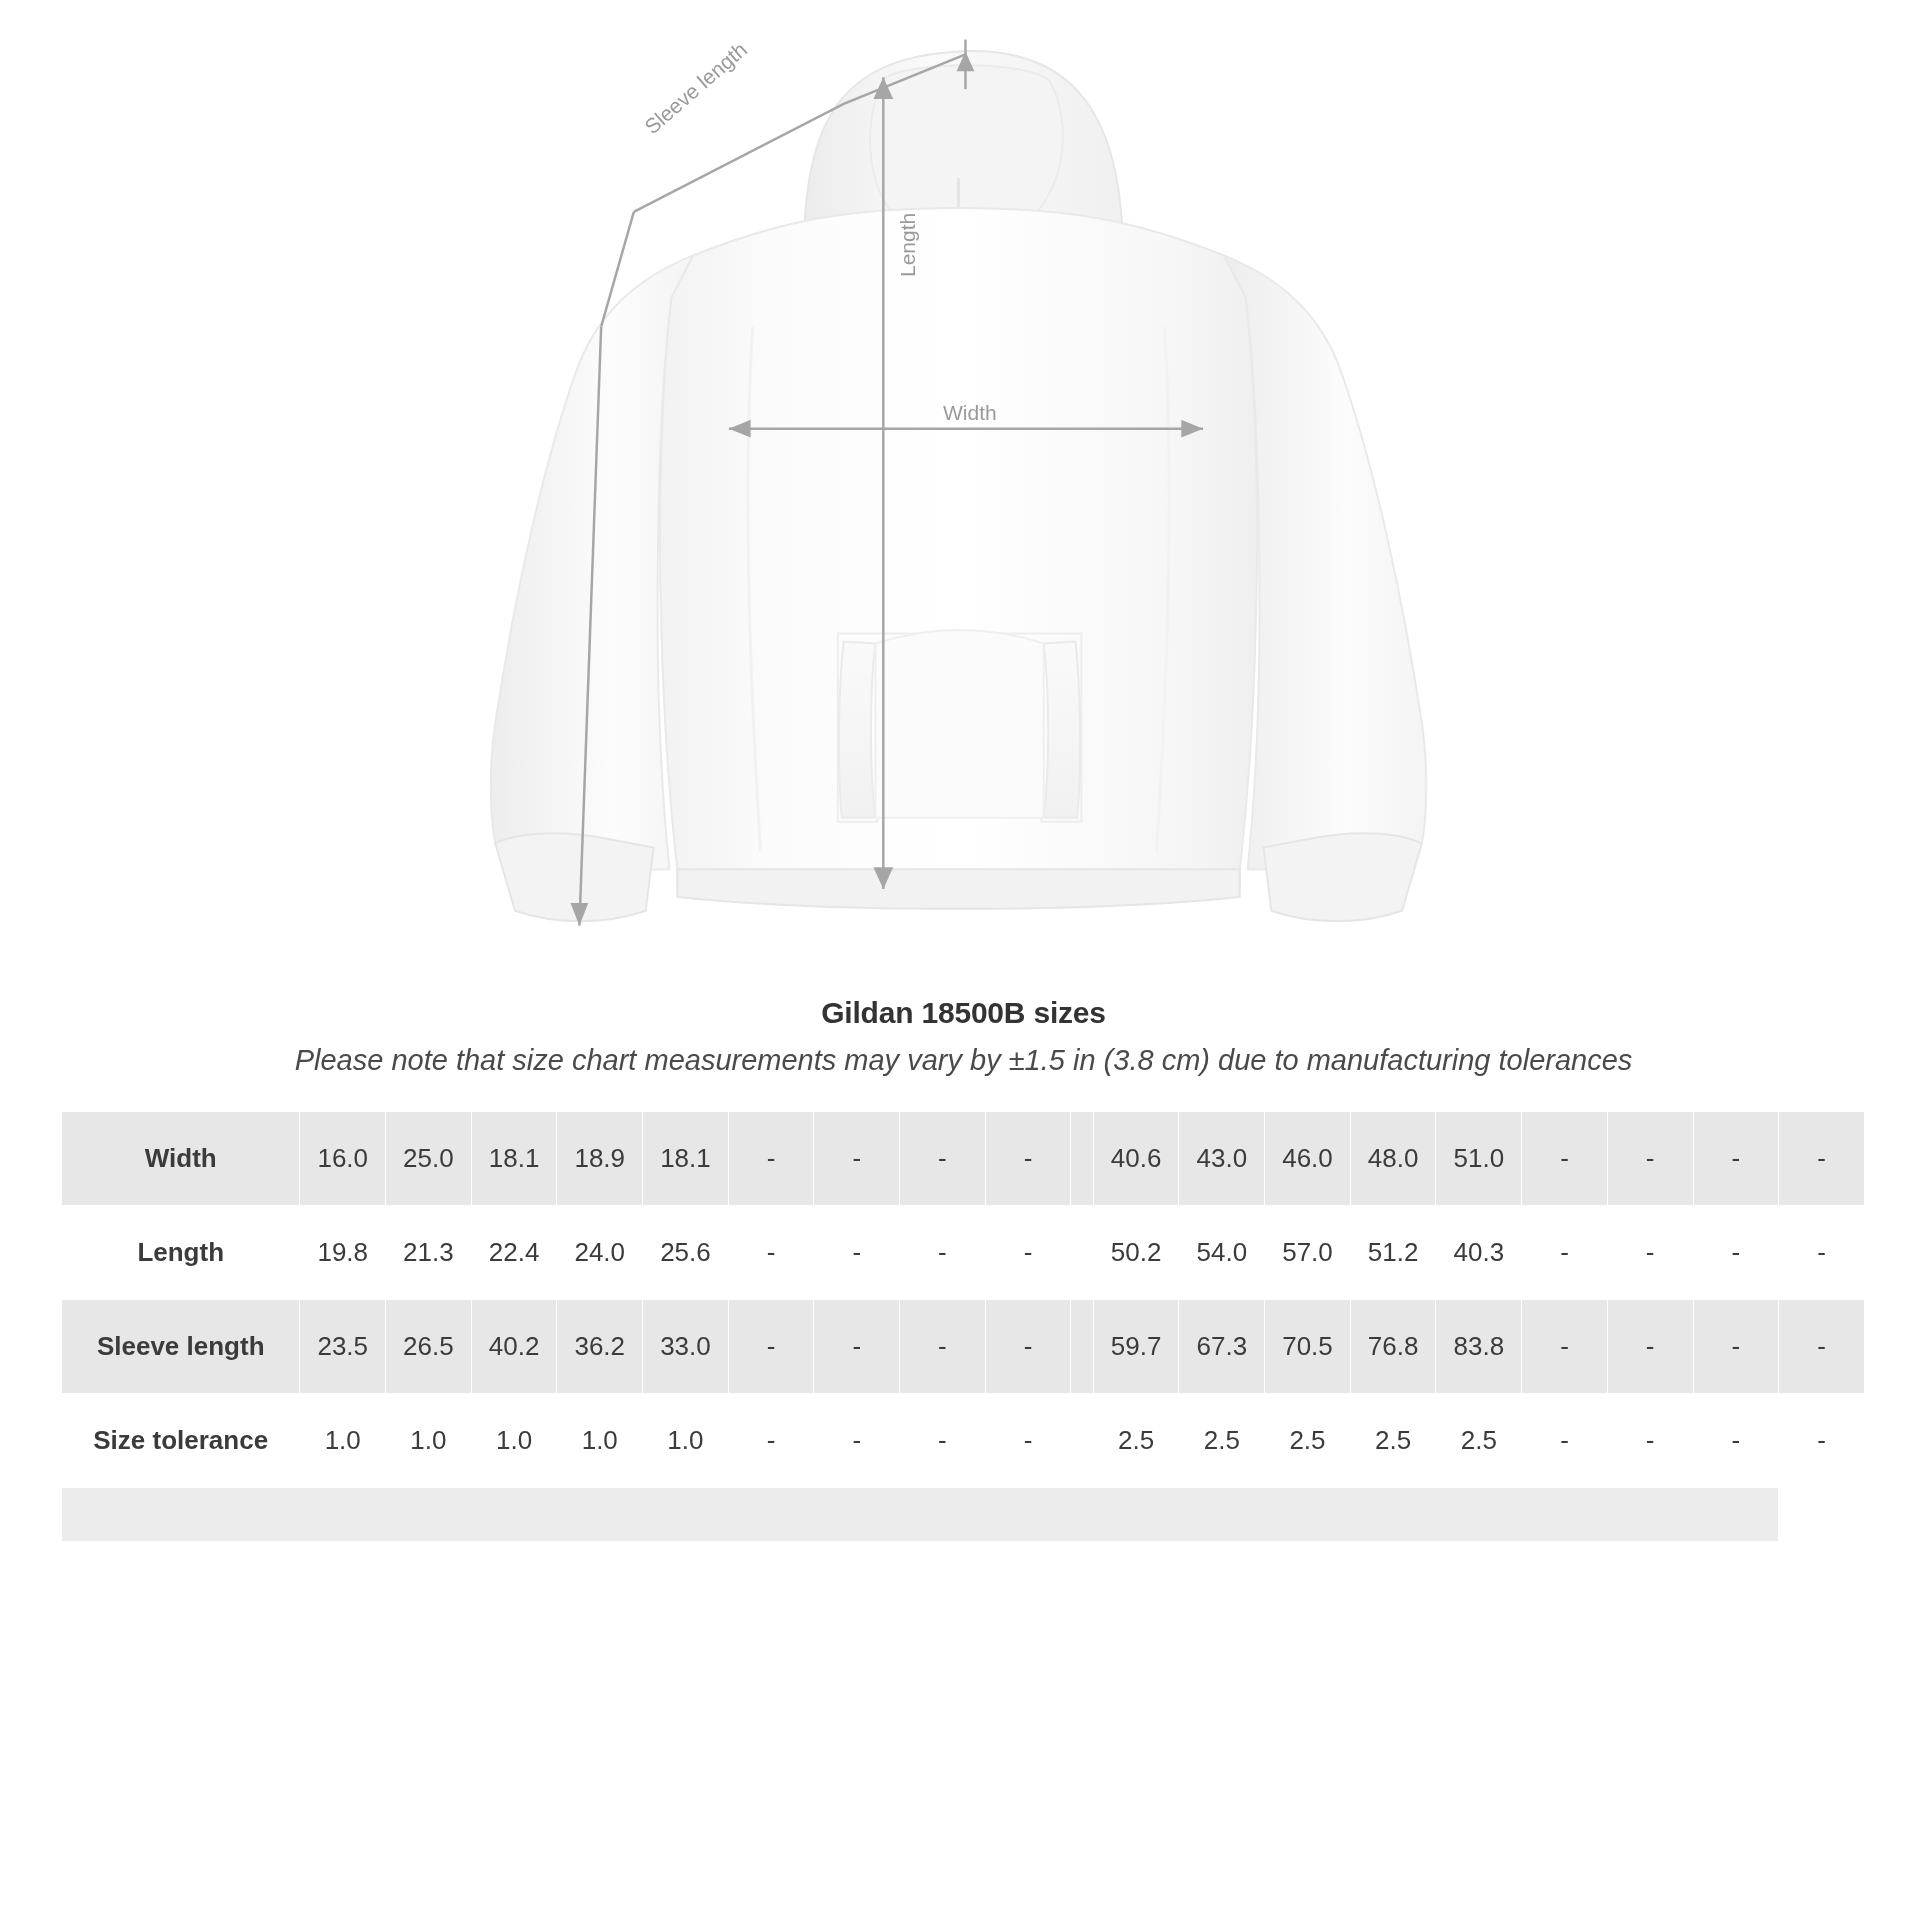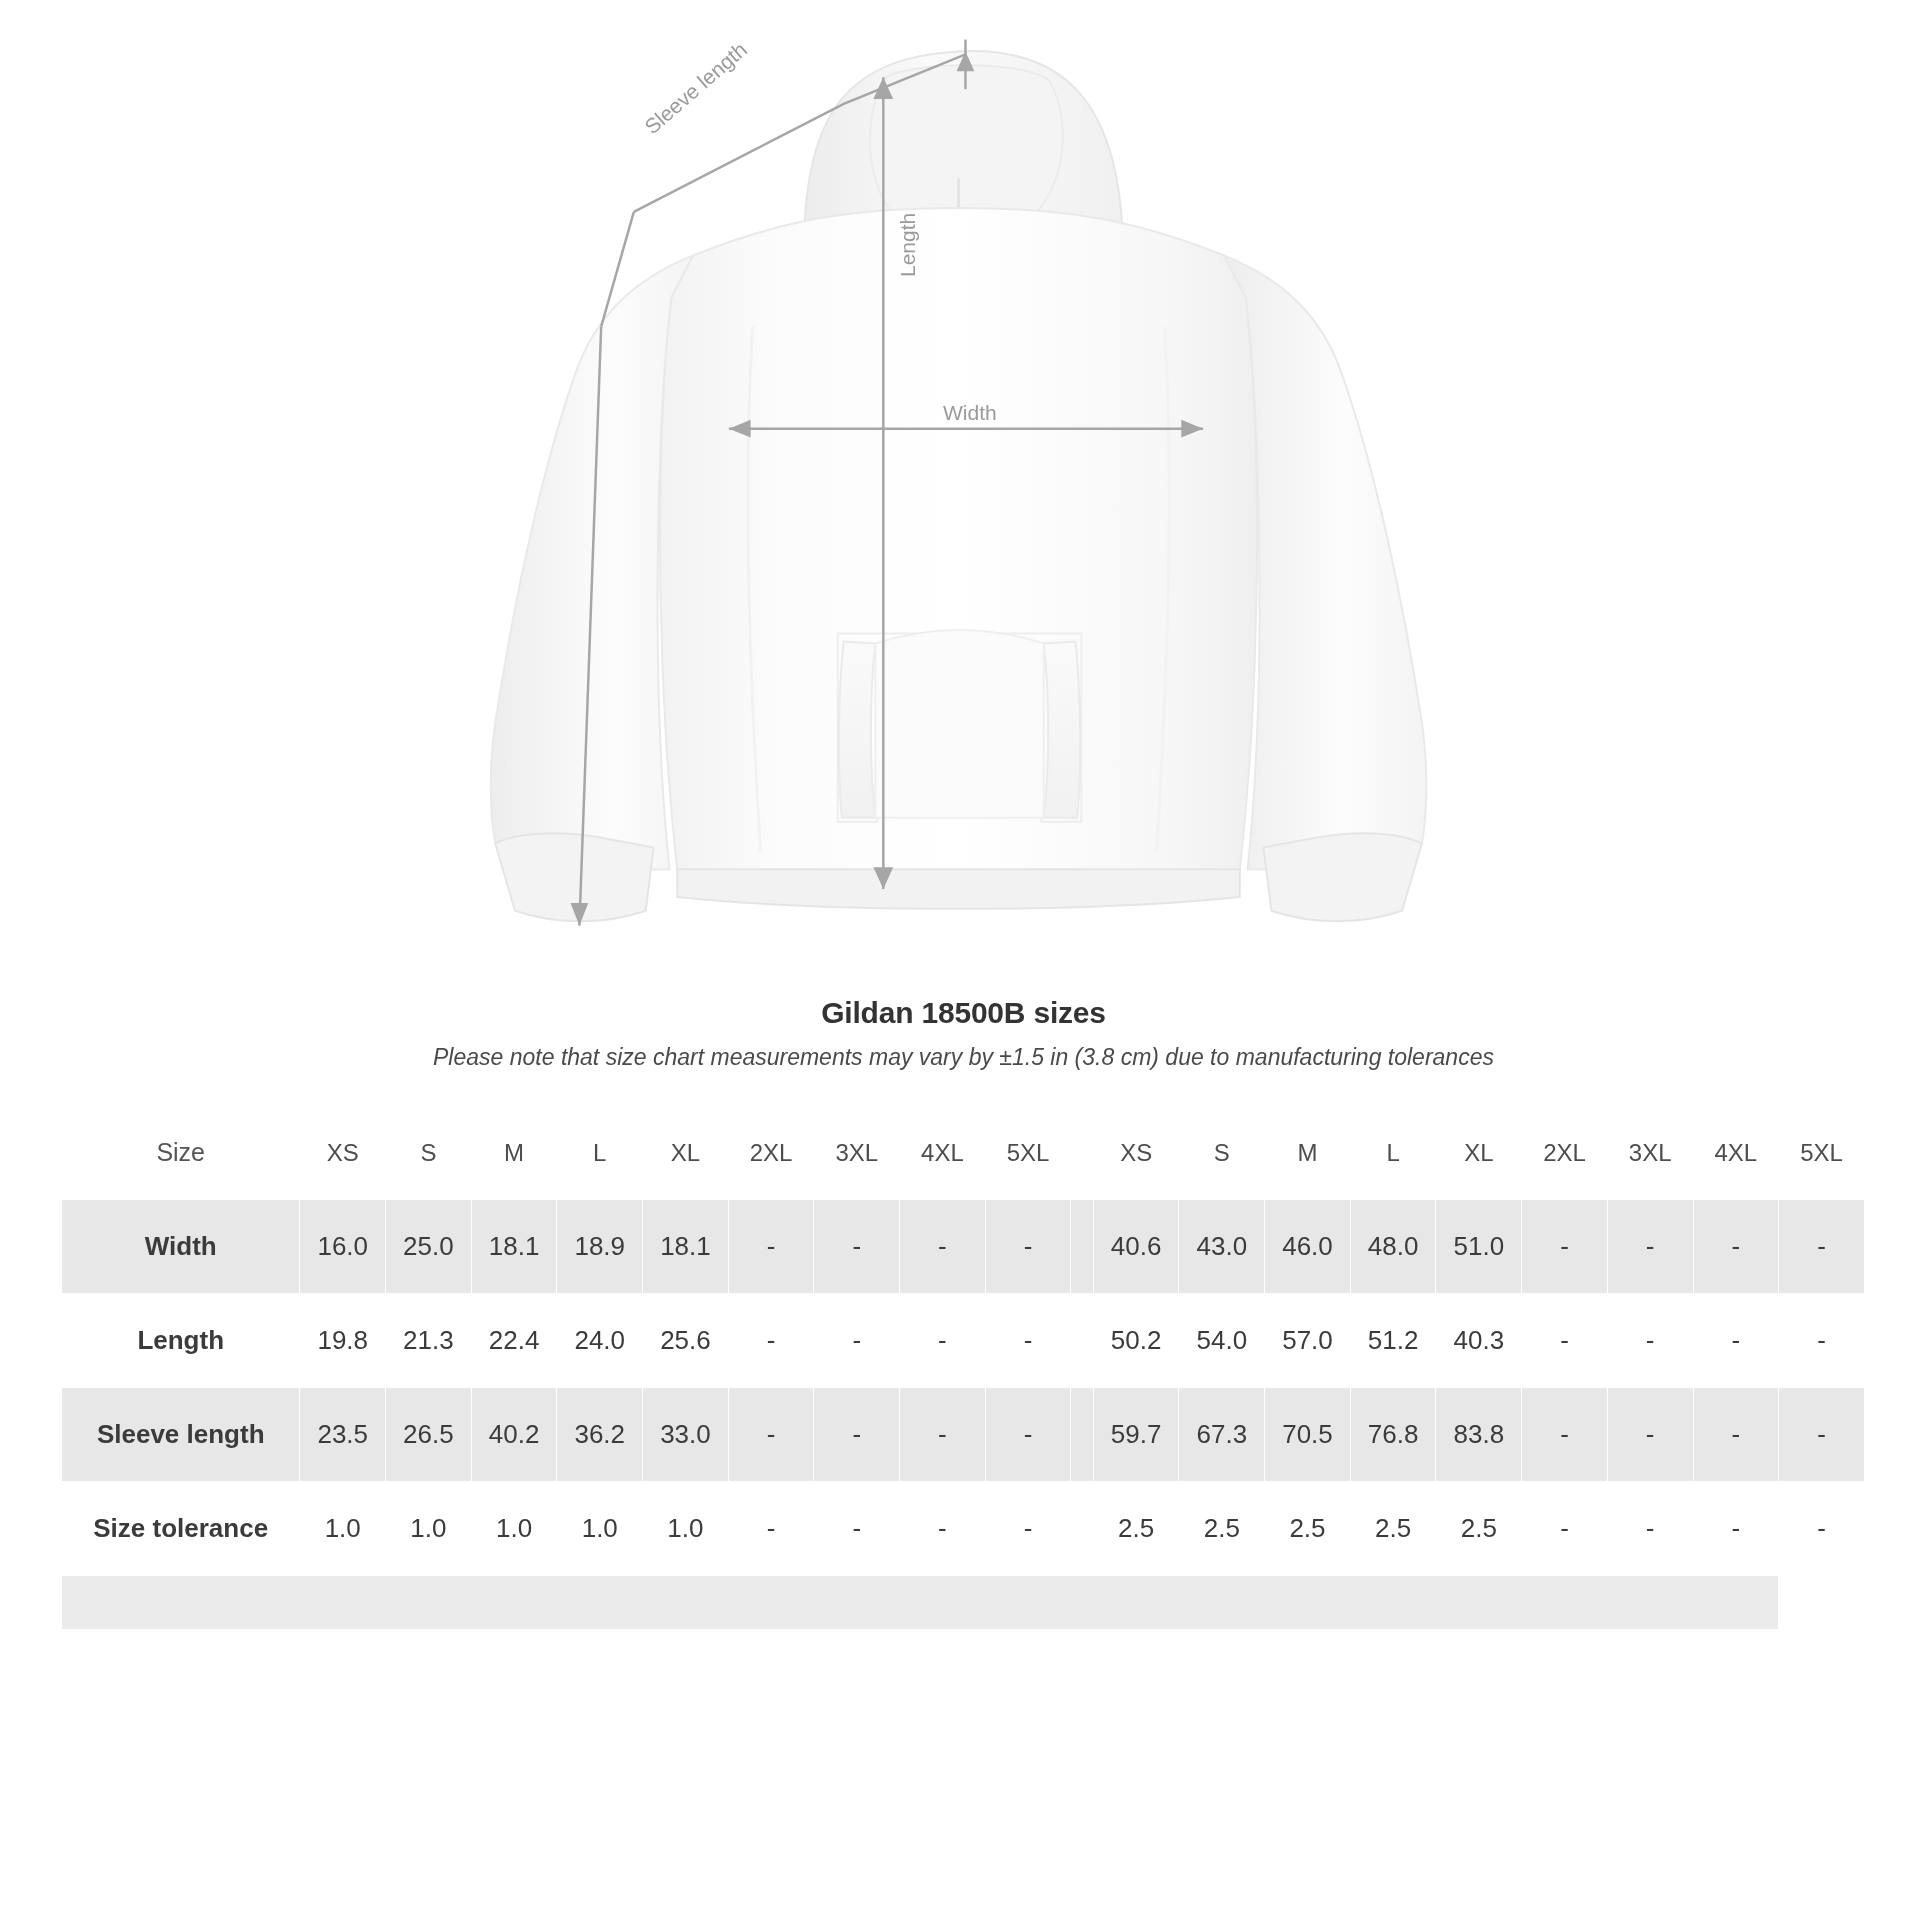--- a/index.html
+++ b/index.html
@@ -63,21 +63,21 @@
     margin-top: 6px;
   }
   .chart-title {
     font-size: 30px;
     font-weight: bold;
     color: #333333;
     margin: 0 0 14px 0;
     letter-spacing: -0.2px;
   }
   .chart-note {
-    font-size: 23px;
+    font-size: 29px;
     font-style: italic;
     color: #4a4a4a;
     margin: 0;
   }
 
   
   .table-wrap {
     margin: 34px 61px 0 61px;
     width: 1804px;
   }
@@ -284,42 +284,20 @@
           <col class="col-size">
           <col class="col-size">
         <col class="col-size">
           <col class="col-size">
           <col class="col-size">
           <col class="col-size">
       </colgroup>
 
       <tbody>
 
-      <tr class="hdr-row">
-        <td class="rowlabel row-head-cell">Size</td>
-        <td>XS</td>
-        <td>S</td>
-        <td>M</td>
-        <td>L</td>
-        <td>XL</td>
-        <td>2XL</td>
-        <td>3XL</td>
-        <td>4XL</td>
-        <td>5XL</td>
-        <td class="sep-col"></td>
-        <td>XS</td>
-        <td>S</td>
-        <td>M</td>
-        <td>L</td>
-        <td>XL</td>
-        <td>2XL</td>
-        <td>3XL</td>
-        <td>4XL</td>
-        <td>5XL</td>
-      </tr>
 
       <tr class="data-row band-grey">
         <td class="rowlabel">Width</td>
         <td>16.0</td>
         <td>25.0</td>
         <td>18.1</td>
         <td>18.9</td>
         <td>18.1</td>
         <td>-</td>
         <td>-</td>

